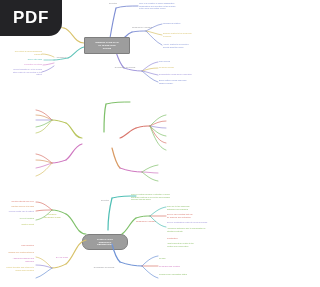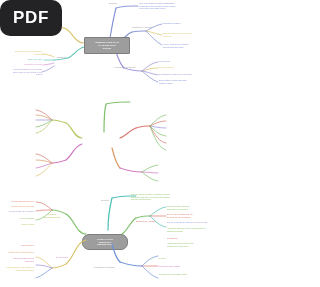--- a/index.html
+++ b/index.html
@@ -61,21 +61,20 @@
   #center-top{left:84px;top:37px;width:44px;height:15px;border-radius:1px;}
   #center-mid{left:82px;top:140px;width:44px;height:14px;border-radius:7px;}
 
   
   #pdf-badge{
     position:absolute;left:0;top:0;width:62px;height:36px;
     background:#232326;
     border-bottom-right-radius:13px;
     display:flex;align-items:center;justify-content:center;
     z-index:50;
-    border-radius:10px;
   }
   #pdf-badge .pdf-text{
     color:#ffffff;
     font-size:17px;
     font-weight:bold;
     letter-spacing:0.6px;
     font-family:"Liberation Sans", sans-serif;
     user-select:none;
   }
 </style>

